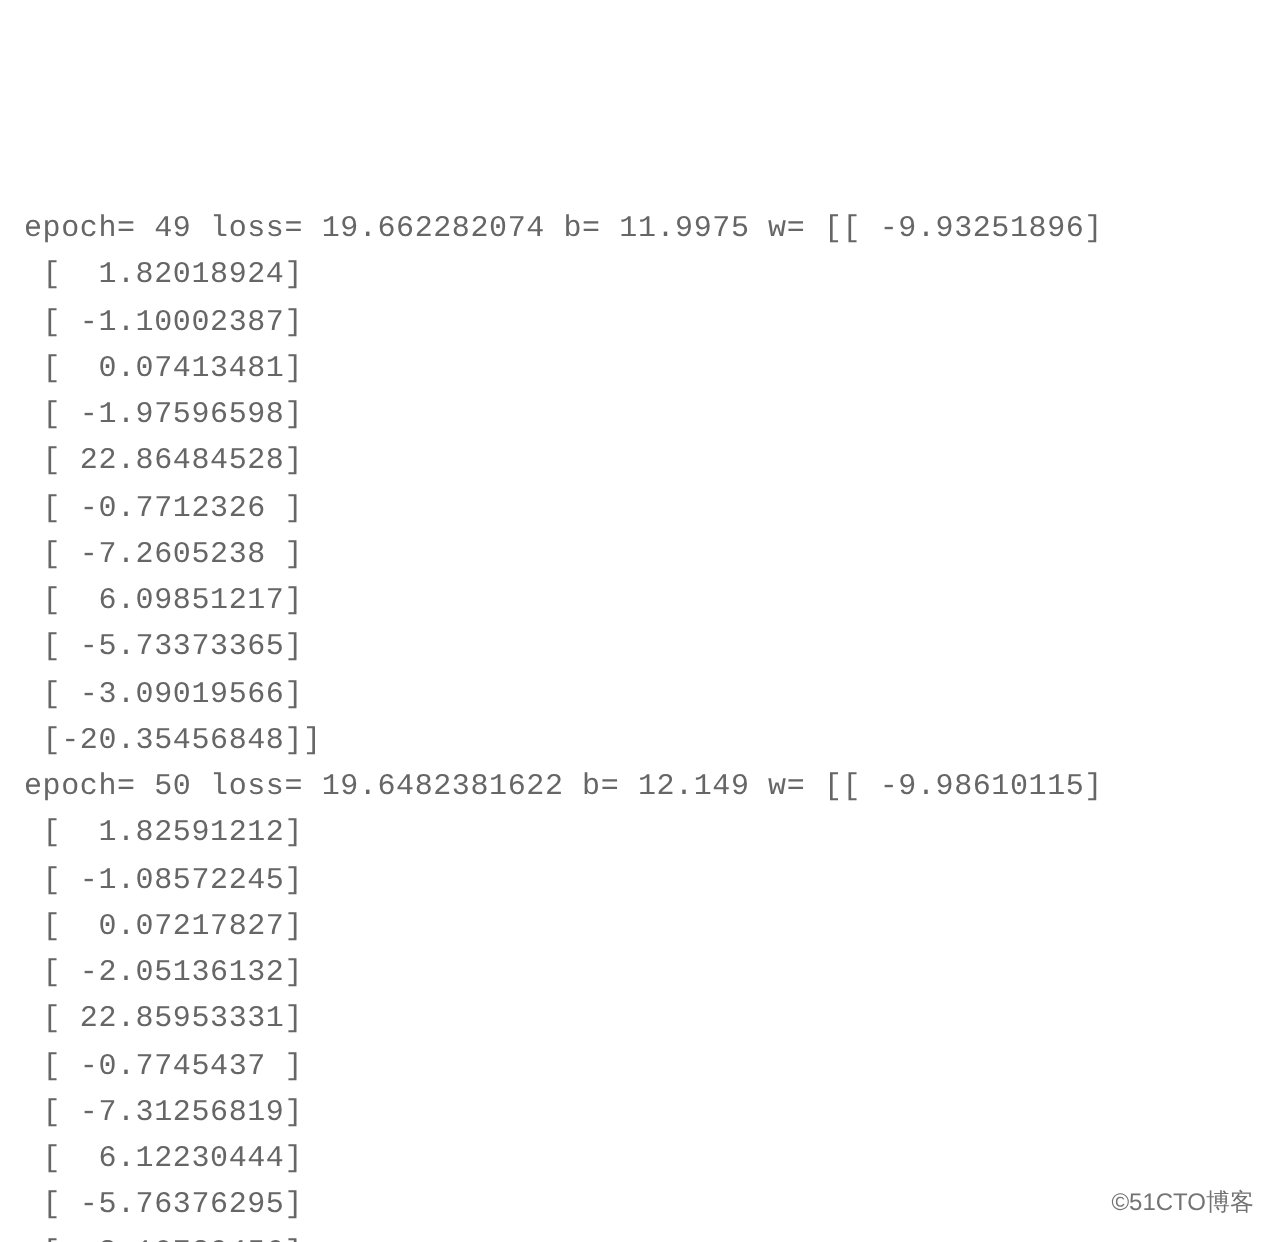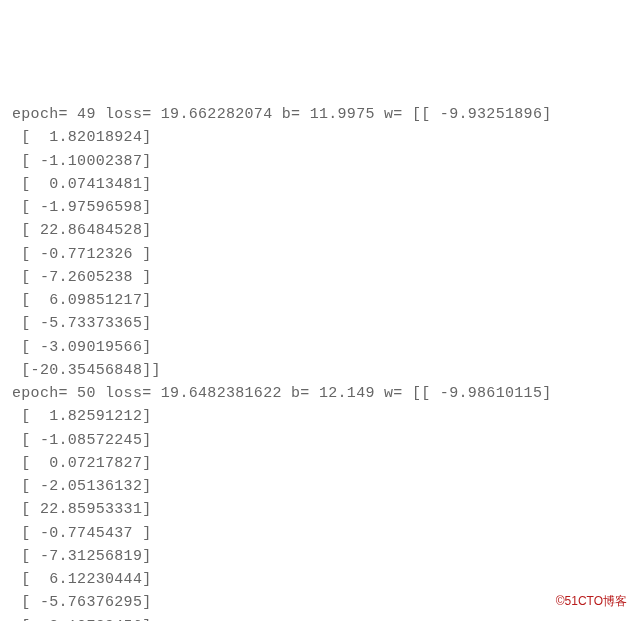--- a/index.html
+++ b/index.html
@@ -22,21 +22,21 @@
     }
     .output {
       letter-spacing: 0.3px;
     }
     .watermark {
       position: absolute;
       bottom: 10px;
       right: 14px;
       font-family: Arial, sans-serif;
       font-size: 12px;
-      color: #b91c1c;
+      color: #737373;
       letter-spacing: 0;
     }
   </style>
 </head>
 <body>
 
 
 
 <div class="output"><span>epoch= 49 loss= 19.662282074 b= 11.9975 w= [[ -9.93251896]
  [  1.82018924]

